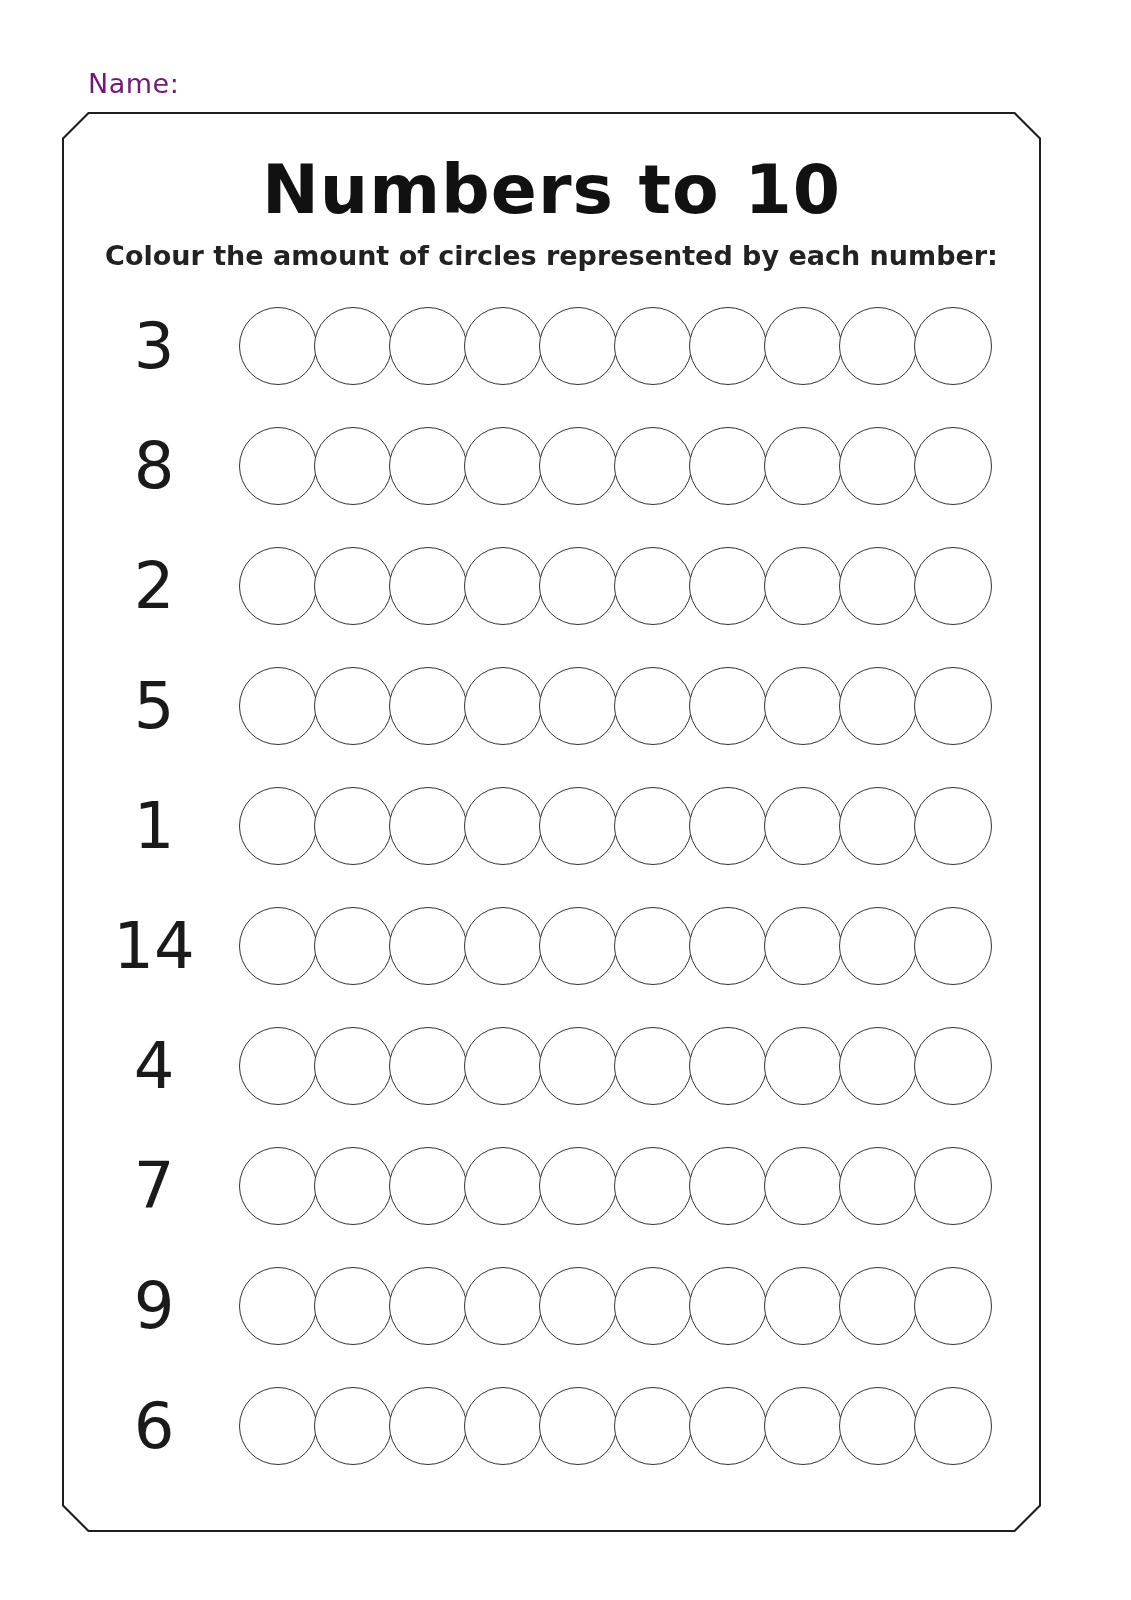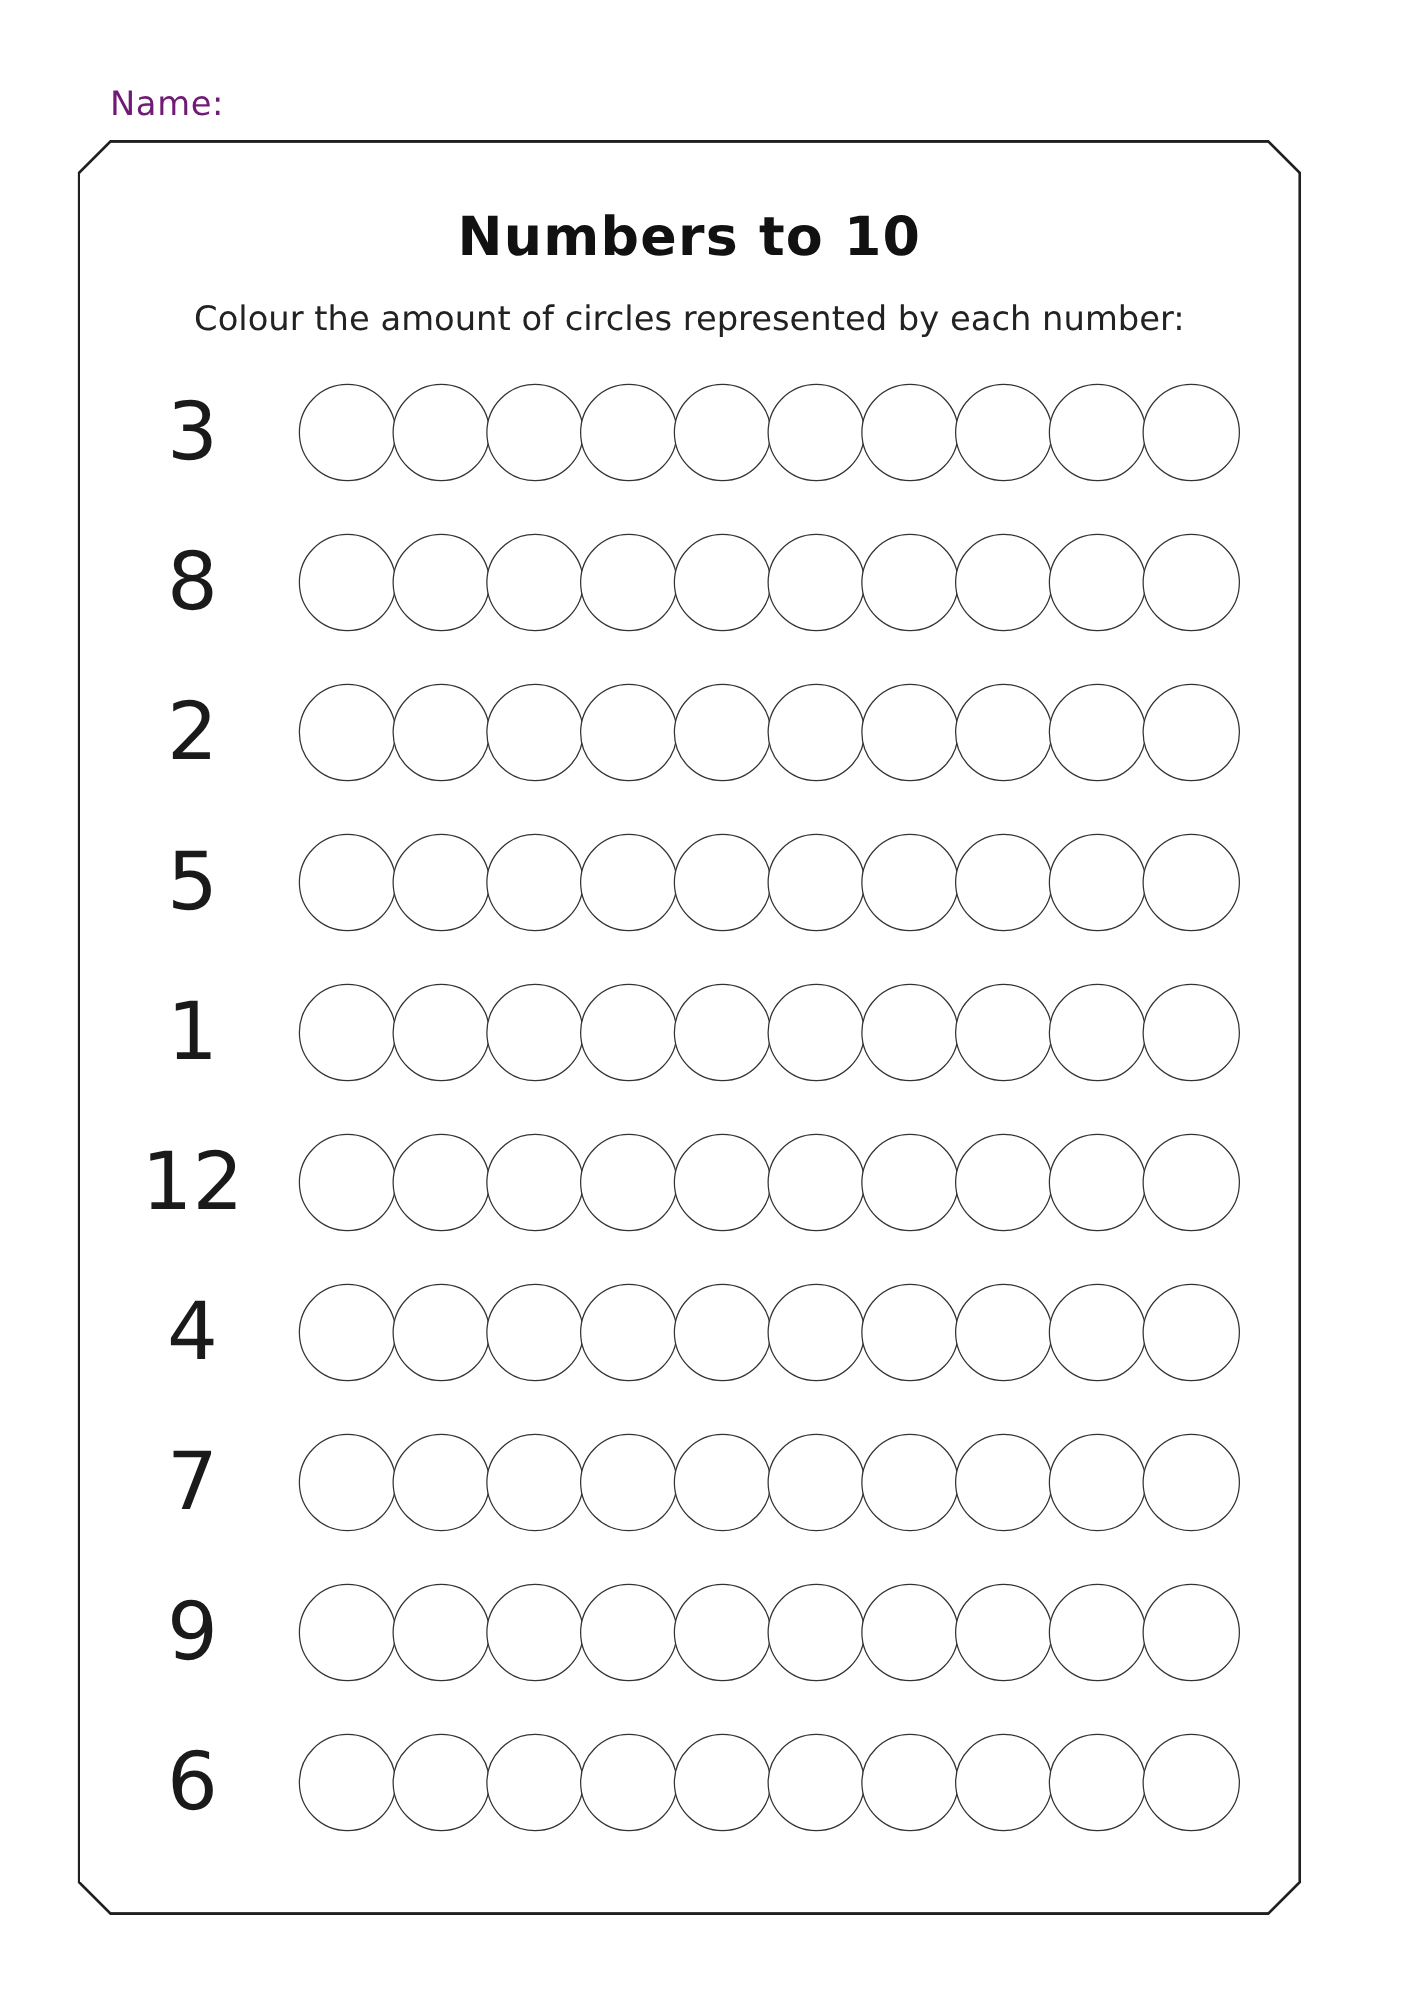--- a/index.html
+++ b/index.html
@@ -48,34 +48,34 @@
       calc(100% - 25px) 100%, 25px 100%,
       0 calc(100% - 25px), 0 25px
     );
   }
   .frame-content {
     padding-top: 38px;
   }
   h1.title {
     margin: 0;
     text-align: center;
-    font-size: 43px;
+    font-size: 68px;
     line-height: 76px;
     font-weight: 800;
     color: #111111;
     letter-spacing: 1px;
     font-family: "DejaVu Sans", sans-serif;
   }
   p.instruction {
     margin: 10px 0 0 0;
     text-align: center;
     font-size: 27px;
     line-height: 36px;
     color: #222222;
-    font-weight: 400;
+    font-weight: 700;
   }
   .rows {
     margin-top: 12px;
     padding-left: 20px;
   }
   .row {
     display: flex;
     align-items: center;
     height: 120px;
   }
@@ -188,21 +188,21 @@
                 <div class="circle"></div>
                 <div class="circle"></div>
                 <div class="circle"></div>
                 <div class="circle"></div>
                 <div class="circle"></div>
                 <div class="circle"></div>
                 <div class="circle"></div>
               </div>
             </div>
             <div class="row">
-              <div class="row-number">12</div>
+              <div class="row-number">14</div>
               <div class="circles">
                 <div class="circle"></div>
                 <div class="circle"></div>
                 <div class="circle"></div>
                 <div class="circle"></div>
                 <div class="circle"></div>
                 <div class="circle"></div>
                 <div class="circle"></div>
                 <div class="circle"></div>
                 <div class="circle"></div>

